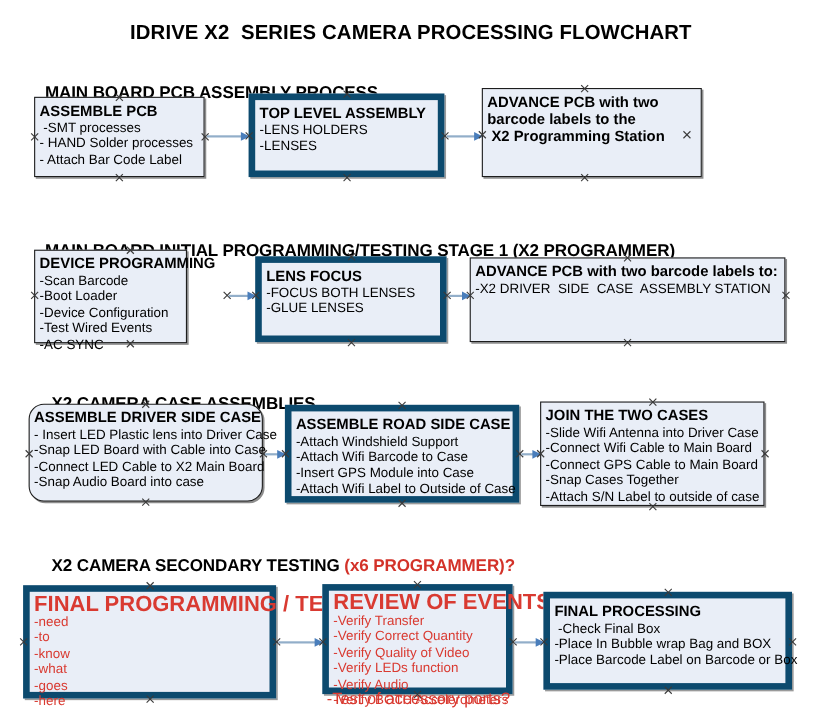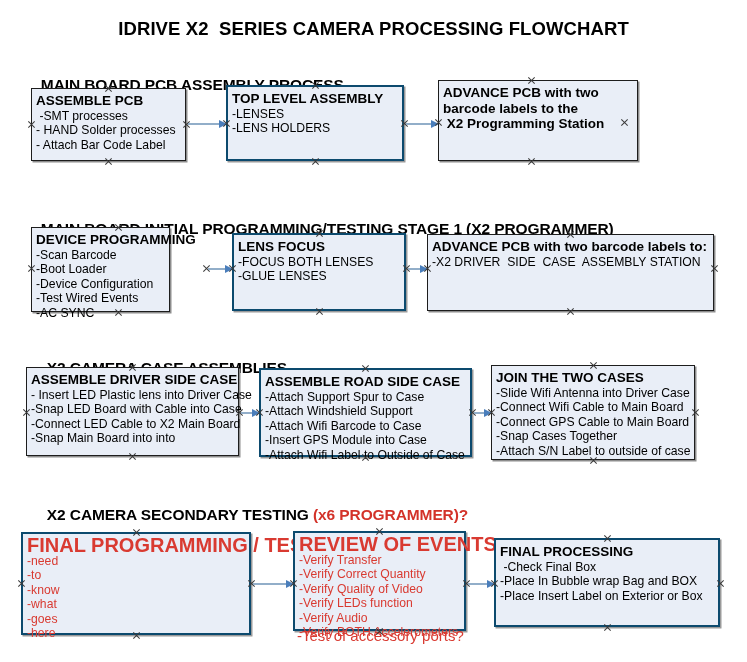--- a/index.html
+++ b/index.html
@@ -51,21 +51,21 @@
 
   
   .pbox {
     position: absolute;
     background: #e9eef7;
     border: 1px solid #1d1d1d;
     box-sizing: border-box;
     box-shadow: 1.5px 1.5px 0 0 #8d8d8d;
   }
   .pbox.gray-frame {
-    border: 2px solid #0c4a6e;
+    border: 6px solid #0c4a6e;
     box-shadow: 1.5px 1.5px 0 0 #9a9a9a;
   }
   .pbox .btitle {
     font-size: 13.5px;
     font-weight: bold;
     white-space: pre;
     line-height: 15.5px;
     display: block;
   }
   .pbox .bline {
@@ -153,22 +153,22 @@
   <div class="xh" style="left:108px; top:88px;"></div>
   <div class="xh" style="left:108px; top:161px;"></div>
   <div class="xh" style="left:31px; top:124px;"></div>
   <div class="xh" style="left:186px; top:124px;"></div>
 
   <div class="conn" style="left:188px; top:123px; width:38px;"></div>
 
   <div class="pbox gray-frame" style="left:226px; top:85px; width:178px; height:76px;">
     <div class="inner">
       <span class="btitle">TOP LEVEL ASSEMBLY</span>
+      <span class="bline">-LENS HOLDERS</span>
       <span class="bline">-LENSES</span>
-      <span class="bline">-LENS HOLDERS</span>
     </div>
   </div>
   <div class="xh" style="left:315px; top:85px;"></div>
   <div class="xh" style="left:315px; top:161px;"></div>
   <div class="xh" style="left:226px; top:123px;"></div>
   <div class="xh" style="left:404px; top:123px;"></div>
 
   <div class="conn" style="left:406px; top:123px; width:32px;"></div>
 
   <div class="pbox" style="left:438px; top:80px; width:200px; height:81px;">
@@ -226,40 +226,39 @@
   </div>
   <div class="xh" style="left:570px; top:234px;"></div>
   <div class="xh" style="left:570px; top:311px;"></div>
   <div class="xh" style="left:427px; top:268px;"></div>
   <div class="xh" style="left:714px; top:268px;"></div>
 
   <div class="section-header" style="left:30px; top:341px;">
     <span>X2 CAMERA CASE ASSEMBLIES</span>
   </div>
 
-  <div class="pbox" style="left:26px; top:367px; width:213px; height:89px;">
+  <div class="pbox" style="left:26px; top:367px; width:213px; height:89px;border-radius:14px;">
     <div class="inner">
       <span class="btitle">ASSEMBLE DRIVER SIDE CASE</span>
       <span class="bline">- Insert LED Plastic lens into Driver Case</span>
       <span class="bline">-Snap LED Board with Cable into Case</span>
       <span class="bline">-Connect LED Cable to X2 Main Board</span>
-      <span class="bline">-Snap Main Board into into</span>
+      <span class="bline">-Snap Audio Board into case</span>
     </div>
   </div>
   <div class="xh" style="left:132px; top:367px;"></div>
   <div class="xh" style="left:132px; top:456px;"></div>
   <div class="xh" style="left:26px; top:412px;"></div>
   <div class="xh" style="left:239px; top:412px;"></div>
 
   <div class="conn" style="left:241px; top:412px; width:18px;"></div>
 
   <div class="pbox gray-frame" style="left:259px; top:368px; width:213px; height:89px;">
     <div class="inner">
       <span class="btitle">ASSEMBLE ROAD SIDE CASE</span>
-      <span class="bline">-Attach Support Spur to Case</span>
       <span class="bline">-Attach Windshield Support</span>
       <span class="bline">-Attach Wifi Barcode to Case</span>
       <span class="bline">-Insert GPS Module into Case</span>
       <span class="bline">-Attach Wifi Label to Outside of Case</span>
     </div>
   </div>
   <div class="xh" style="left:365px; top:368px;"></div>
   <div class="xh" style="left:365px; top:457px;"></div>
   <div class="xh" style="left:259px; top:412px;"></div>
   <div class="xh" style="left:472px; top:412px;"></div>
@@ -320,21 +319,21 @@
   <div class="xh" style="left:293px; top:583px;"></div>
   <div class="xh" style="left:466px; top:583px;"></div>
 
   <div class="conn" style="left:468px; top:583px; width:26px;"></div>
 
   <div class="pbox gray-frame" style="left:494px; top:538px; width:226px; height:89px;">
     <div class="inner">
       <span class="btitle">FINAL PROCESSING</span>
       <span class="bline"> -Check Final Box</span>
       <span class="bline">-Place In Bubble wrap Bag and BOX</span>
-      <span class="bline">-Place Insert Label on Exterior or Box</span>
+      <span class="bline">-Place Barcode Label on Barcode or Box</span>
     </div>
   </div>
   <div class="xh" style="left:607px; top:538px;"></div>
   <div class="xh" style="left:607px; top:627px;"></div>
   <div class="xh" style="left:494px; top:583px;"></div>
   <div class="xh" style="left:720px; top:583px;"></div>
 
 </div>
 
 </body></html>

